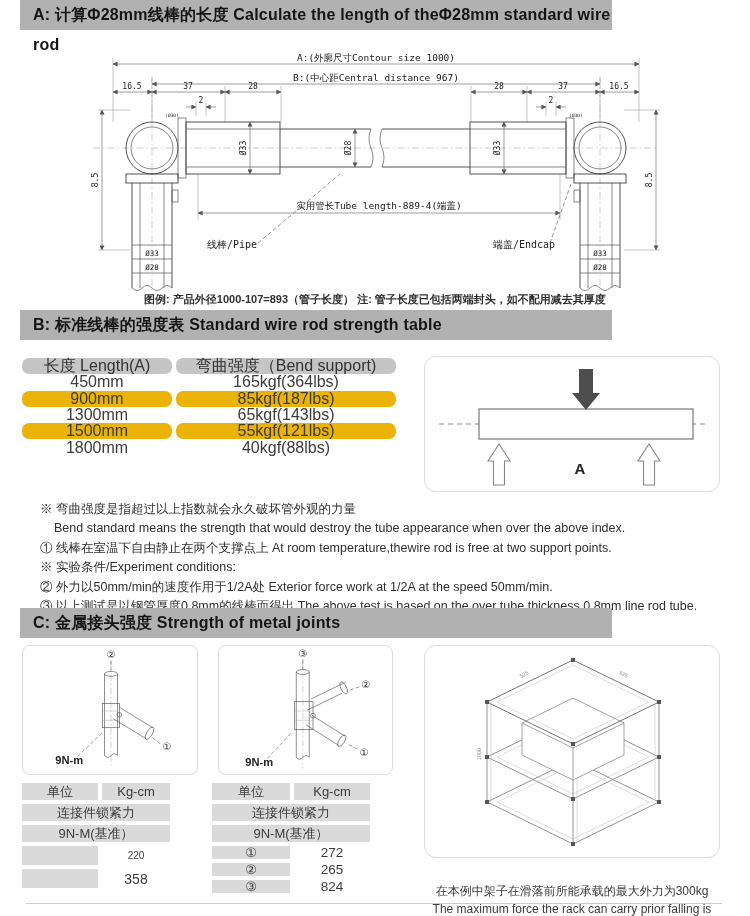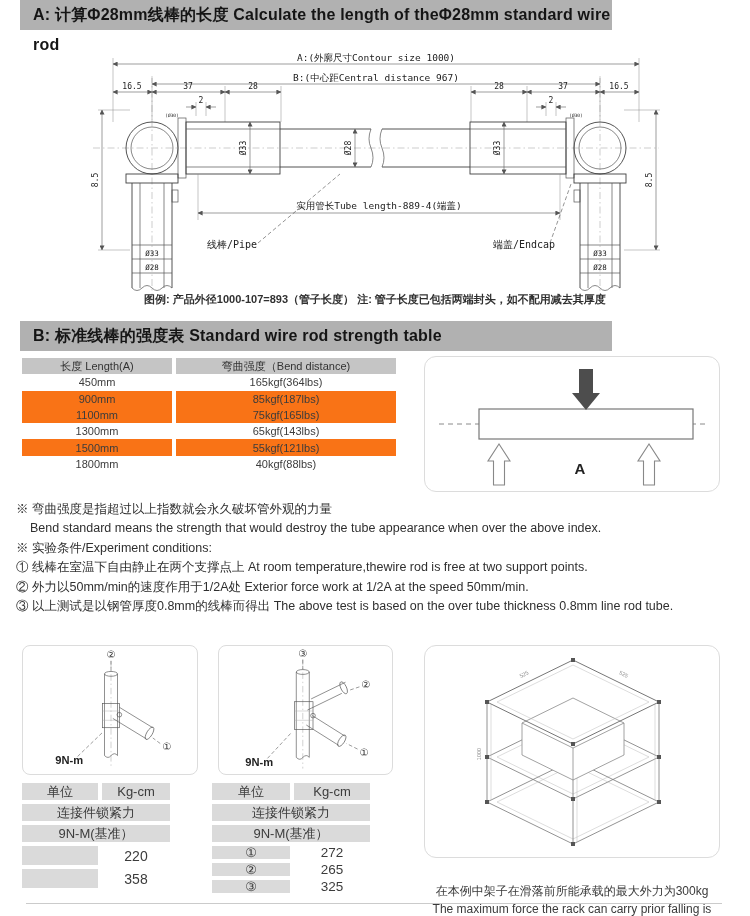--- a/index.html
+++ b/index.html
@@ -9,25 +9,25 @@
     color:#151515;font-weight:bold;font-size:16px;line-height:30px;padding-left:13px;
     box-sizing:border-box;letter-spacing:.2px;}
   .panel{position:absolute;border:1px solid #dcdcdc;border-radius:12px;background:#fff;box-sizing:border-box;}
   .captionA{position:absolute;left:20px;top:292px;width:710px;text-align:center;
     font-size:11px;font-weight:bold;color:#303030;}
   
   .tblB{position:absolute;left:22px;top:358px;width:374px;}
   .tblB .row{display:flex;gap:4px;height:16.3px;}
   .tblB .c1{width:150px;}
   .tblB .c2{flex:1;}
-  .tblB .cell{display:flex;align-items:center;justify-content:center;font-size:11px;color:#3c3c3c;}
+  .tblB .cell{display:flex;align-items:center;justify-content:center;font-size:16px;color:#3c3c3c;border-radius:7px;}
   .tblB .hdr .cell{background:#c5c5c5;color:#333;}
-  .tblB .even .cell{background:#f97316;}
+  .tblB .even .cell{background:#eab308;}
   
-  .notes{position:absolute;left:16px;top:500px;width:702px;font-size:12.5px;line-height:19.4px;color:#2f2f2f;}
+  .notes{position:absolute;left:40px;top:500px;width:702px;font-size:12.5px;line-height:19.4px;color:#2f2f2f;}
   .notes .idt{padding-left:14px;}
   
   .tblC{position:absolute;display:flex;flex-direction:column;gap:4px;}
   .tblC .r{display:flex;gap:4px;}
   .tblC .cell{display:flex;align-items:center;justify-content:center;font-size:13px;color:#3c3c3c;box-sizing:border-box;}
   .tblC .g{background:#dadada;}
   
   .capC{position:absolute;left:424px;top:882px;width:296px;text-align:center;font-size:12px;line-height:18px;color:#3a3a3a;}
   .hr{position:absolute;left:26px;top:903px;width:696px;height:1px;background:#cbcbcb;}
   
@@ -190,38 +190,34 @@
       <line class="ldr" x1="213" y1="191" x2="295" y2="122"></line>
     </g>
     <g>
       <text class="cadt" x="448" y="196" font-size="10">端盖/Endcap</text>
       <line class="ldr" x1="505" y1="191" x2="526" y2="132"></line>
     </g>
   </svg>
 
   <div class="captionA">图例: 产品外径1000-107=893（管子长度）  注: 管子长度已包括两端封头，如不配用减去其厚度</div>
 
-  <div class="sec-header" style="top:310px;margin-top:11px;">B: 标准线棒的强度表  Standard wire rod strength table</div>
+  <div class="sec-header" style="top:310px;">B: 标准线棒的强度表  Standard wire rod strength table</div>
 
   <div class="tblB">
     <div class="row hdr">
       <div class="cell c1">长度 Length(A)</div>
-      <div class="cell c2">弯曲强度（Bend distance)</div>
+      <div class="cell c2">弯曲强度（Bend support)</div>
     </div>
     <div class="row">
         <div class="cell c1">450mm</div>
         <div class="cell c2">165kgf(364lbs)</div>
       </div>
     <div class="row even">
         <div class="cell c1">900mm</div>
         <div class="cell c2">85kgf(187lbs)</div>
-      </div>
-    <div class="row even">
-        <div class="cell c1">1100mm</div>
-        <div class="cell c2">75kgf(165lbs)</div>
       </div>
     <div class="row">
         <div class="cell c1">1300mm</div>
         <div class="cell c2">65kgf(143lbs)</div>
       </div>
     <div class="row even">
         <div class="cell c1">1500mm</div>
         <div class="cell c2">55kgf(121lbs)</div>
       </div>
     <div class="row">
@@ -240,26 +236,27 @@
       </g>
       <path d="M68.5,128 V104 H63 L74,87 L85,104 H79.5 V128 Z" fill="#fff" stroke="#888" stroke-width="1.1"></path>
       <path d="M218.5,128 V104 H213 L224,87 L235,104 H229.5 V128 Z" fill="#fff" stroke="#888" stroke-width="1.1"></path>
       <text x="155" y="117" font-size="15" font-weight="bold" fill="#222" text-anchor="middle" font-family="Liberation Sans, sans-serif">A</text>
     </svg>
   </div>
 
   <div class="notes">
     <div>※ 弯曲强度是指超过以上指数就会永久破坏管外观的力量</div>
     <div class="idt">Bend standard means the strength that would destroy the tube appearance when over the above index.</div>
+    <div>① 线棒在室温下自由静止在两个支撑点上 At room temperature,thewire rod is free at two support points.</div>
     <div>※ 实验条件/Experiment conditions:</div>
-    <div>① 线棒在室温下自由静止在两个支撑点上 At room temperature,thewire rod is free at two support points.</div>
     <div>② 外力以50mm/min的速度作用于1/2A处 Exterior force work at 1/2A at the speed 50mm/min.</div>
     <div>③ 以上测试是以钢管厚度0.8mm的线棒而得出 The above test is based on the over tube thickness 0.8mm line rod tube.</div>
   </div>
 
+  <div class="sec-header" style="top:608px;">C: 金属接头强度 Strength of metal joints</div>
 
   <div class="panel" style="left:22px;top:645px;width:176px;height:130px;border-radius:8px;">
     <svg style="left:0;top:0;" width="176" height="130" viewBox="0 0 176 140">
       <line class="cl" x1="88" y1="16" x2="88" y2="132"></line>
       <line class="ol2" x1="81" y1="30" x2="81" y2="118"></line>
       <line class="ol2" x1="95" y1="30" x2="95" y2="118"></line>
       <ellipse class="ol2" cx="88" cy="30" rx="7" ry="2.6"></ellipse>
       <path class="ol2" d="M81,118 q4,4 7,0 q4,-4 7,0"></path>
       <rect class="ol2" x="79" y="62" width="18" height="26"></rect>
       <line class="lite" x1="79" y1="70" x2="97" y2="70"></line>
@@ -368,21 +365,21 @@
         <div class="cell g" style="flex:1;height:17px;">Kg-cm</div>
       </div>
     <div class="r">
         <div class="cell g" style="width:100%;height:17px;">连接件锁紧力</div>
       </div>
     <div class="r">
         <div class="cell g" style="width:100%;height:17px;">9N-M(基准）</div>
       </div>
     <div class="r">
         <div class="cell g" style="width:76px;height:19px;"></div>
-        <div class="cell" style="flex:1;height:19px;font-size:14px;">220</div>
+        <div class="cell" style="flex:1;height:19px;font-size:10px;">220</div>
       </div>
     <div class="r">
         <div class="cell g" style="width:76px;height:19px;"></div>
         <div class="cell" style="flex:1;height:19px;font-size:14px;">358</div>
       </div>
   </div>
 
   <div class="tblC" style="left:212px;top:783px;width:158px;">
     <div class="r">
         <div class="cell g" style="width:78px;height:17px;">单位</div>
@@ -397,21 +394,21 @@
     <div class="r">
         <div class="cell g" style="width:78px;height:13px;">①</div>
         <div class="cell" style="flex:1;height:13px;font-size:13.5px;">272</div>
       </div>
     <div class="r">
         <div class="cell g" style="width:78px;height:13px;">②</div>
         <div class="cell" style="flex:1;height:13px;font-size:13.5px;">265</div>
       </div>
     <div class="r">
         <div class="cell g" style="width:78px;height:13px;">③</div>
-        <div class="cell" style="flex:1;height:13px;font-size:13.5px;">325</div>
+        <div class="cell" style="flex:1;height:13px;font-size:13.5px;">824</div>
       </div>
   </div>
 
   <div class="capC">
     <div>在本例中架子在滑落前所能承载的最大外力为300kg</div>
     <div>The maximum force the rack can carry prior falling is 300kg</div>
   </div>
 
   <div class="hr"></div>
 </div>

